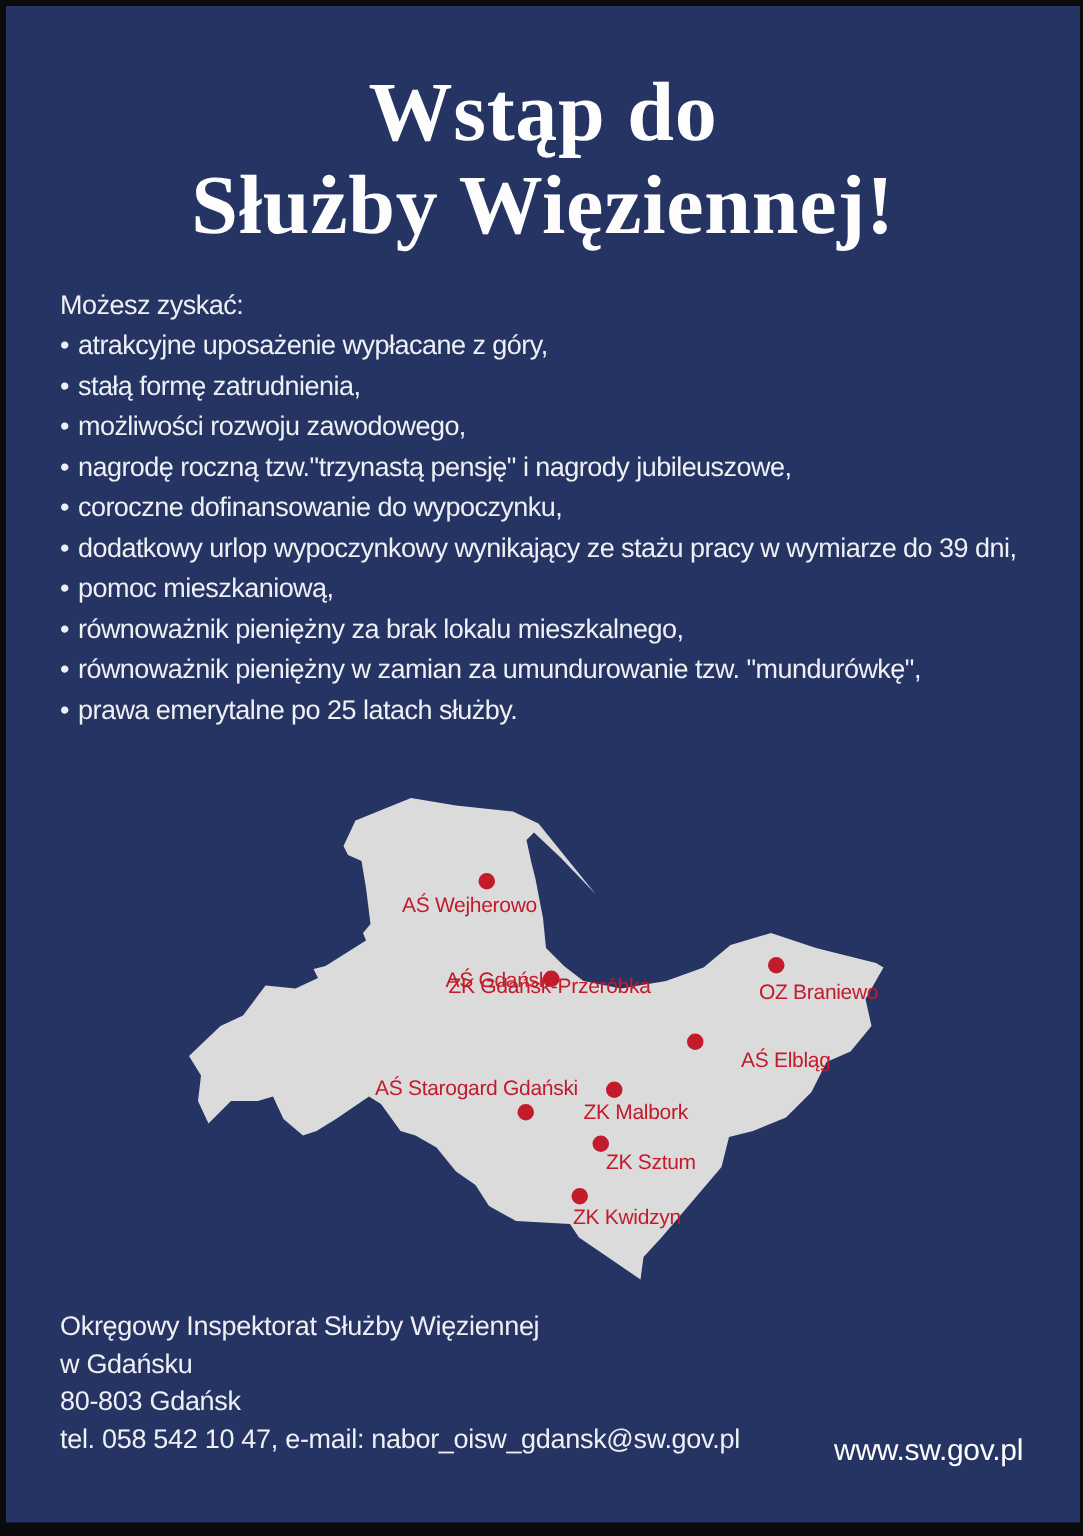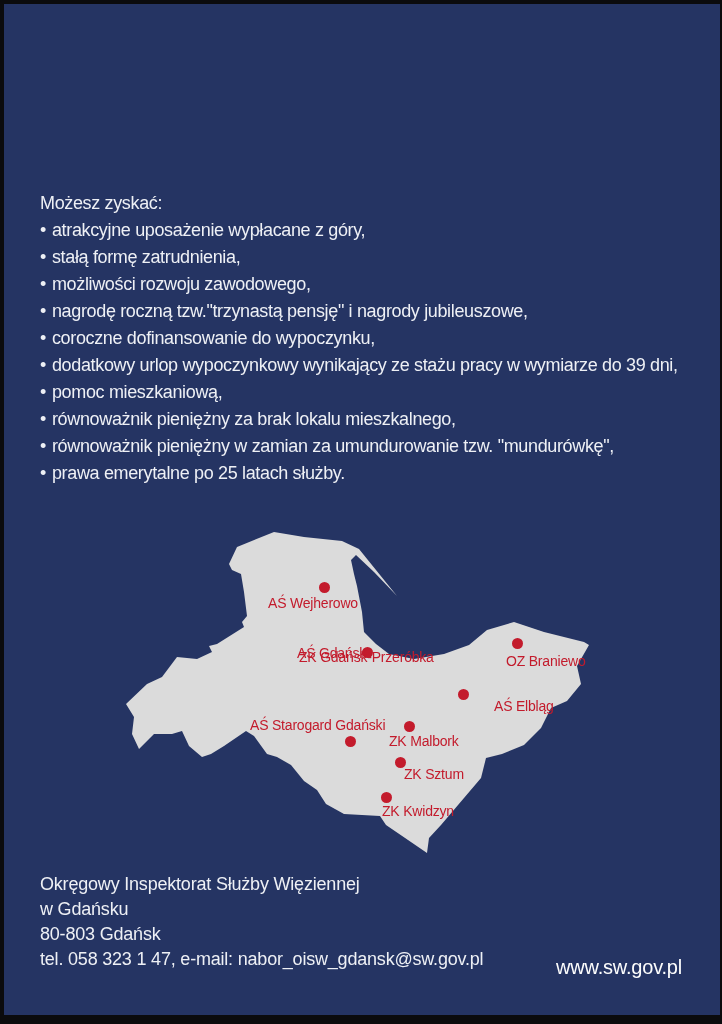--- a/index.html
+++ b/index.html
@@ -75,20 +75,24 @@
     color:var(--title_white);
     font-size:20px;
     letter-spacing:-0.2px;
   }
 </style>
 </head>
 <body>
 
 <div class="poster">
 
+  <div class="title">
+    <div>Wstąp do</div>
+    <div>Służby Więziennej!</div>
+  </div>
 
   <div class="benefits">
     <div>Możesz zyskać:</div>
     <ul id="benefit-list">
         <li class="benefit-item"><span class="bullet">•</span><span>atrakcyjne uposażenie wypłacane z góry,</span></li>
         <li class="benefit-item"><span class="bullet">•</span><span>stałą formę zatrudnienia,</span></li>
         <li class="benefit-item"><span class="bullet">•</span><span>możliwości rozwoju zawodowego,</span></li>
         <li class="benefit-item"><span class="bullet">•</span><span>nagrodę roczną tzw."trzynastą pensję" i nagrody jubileuszowe,</span></li>
         <li class="benefit-item"><span class="bullet">•</span><span>coroczne dofinansowanie do wypoczynku,</span></li>
         <li class="benefit-item"><span class="bullet">•</span><span>dodatkowy urlop wypoczynkowy wynikający ze stażu pracy w wymiarze do 39 dni,</span></li>
@@ -121,18 +125,18 @@
         <div class="map-label" style="left: 290px; top: 247px;">ZK Sztum</div>
         <div class="map-dot" style="left: 266.5px; top: 272.5px;"></div>
         <div class="map-label" style="left: 268px; top: 284px;">ZK Kwidzyn</div>
       </div>
   </div>
 
   <div class="contact">
     <div>Okręgowy Inspektorat Służby Więziennej</div>
     <div>w Gdańsku</div>
     <div>80-803 Gdańsk</div>
-    <div>tel. 058 323 1 47, e-mail: nabor_oisw_gdansk@sw.gov.pl</div>
+    <div>tel. 058 542 10 47, e-mail: nabor_oisw_gdansk@sw.gov.pl</div>
   </div>
 
   <div class="website">www.sw.gov.pl</div>
 
 </div>
 
 </body></html>

